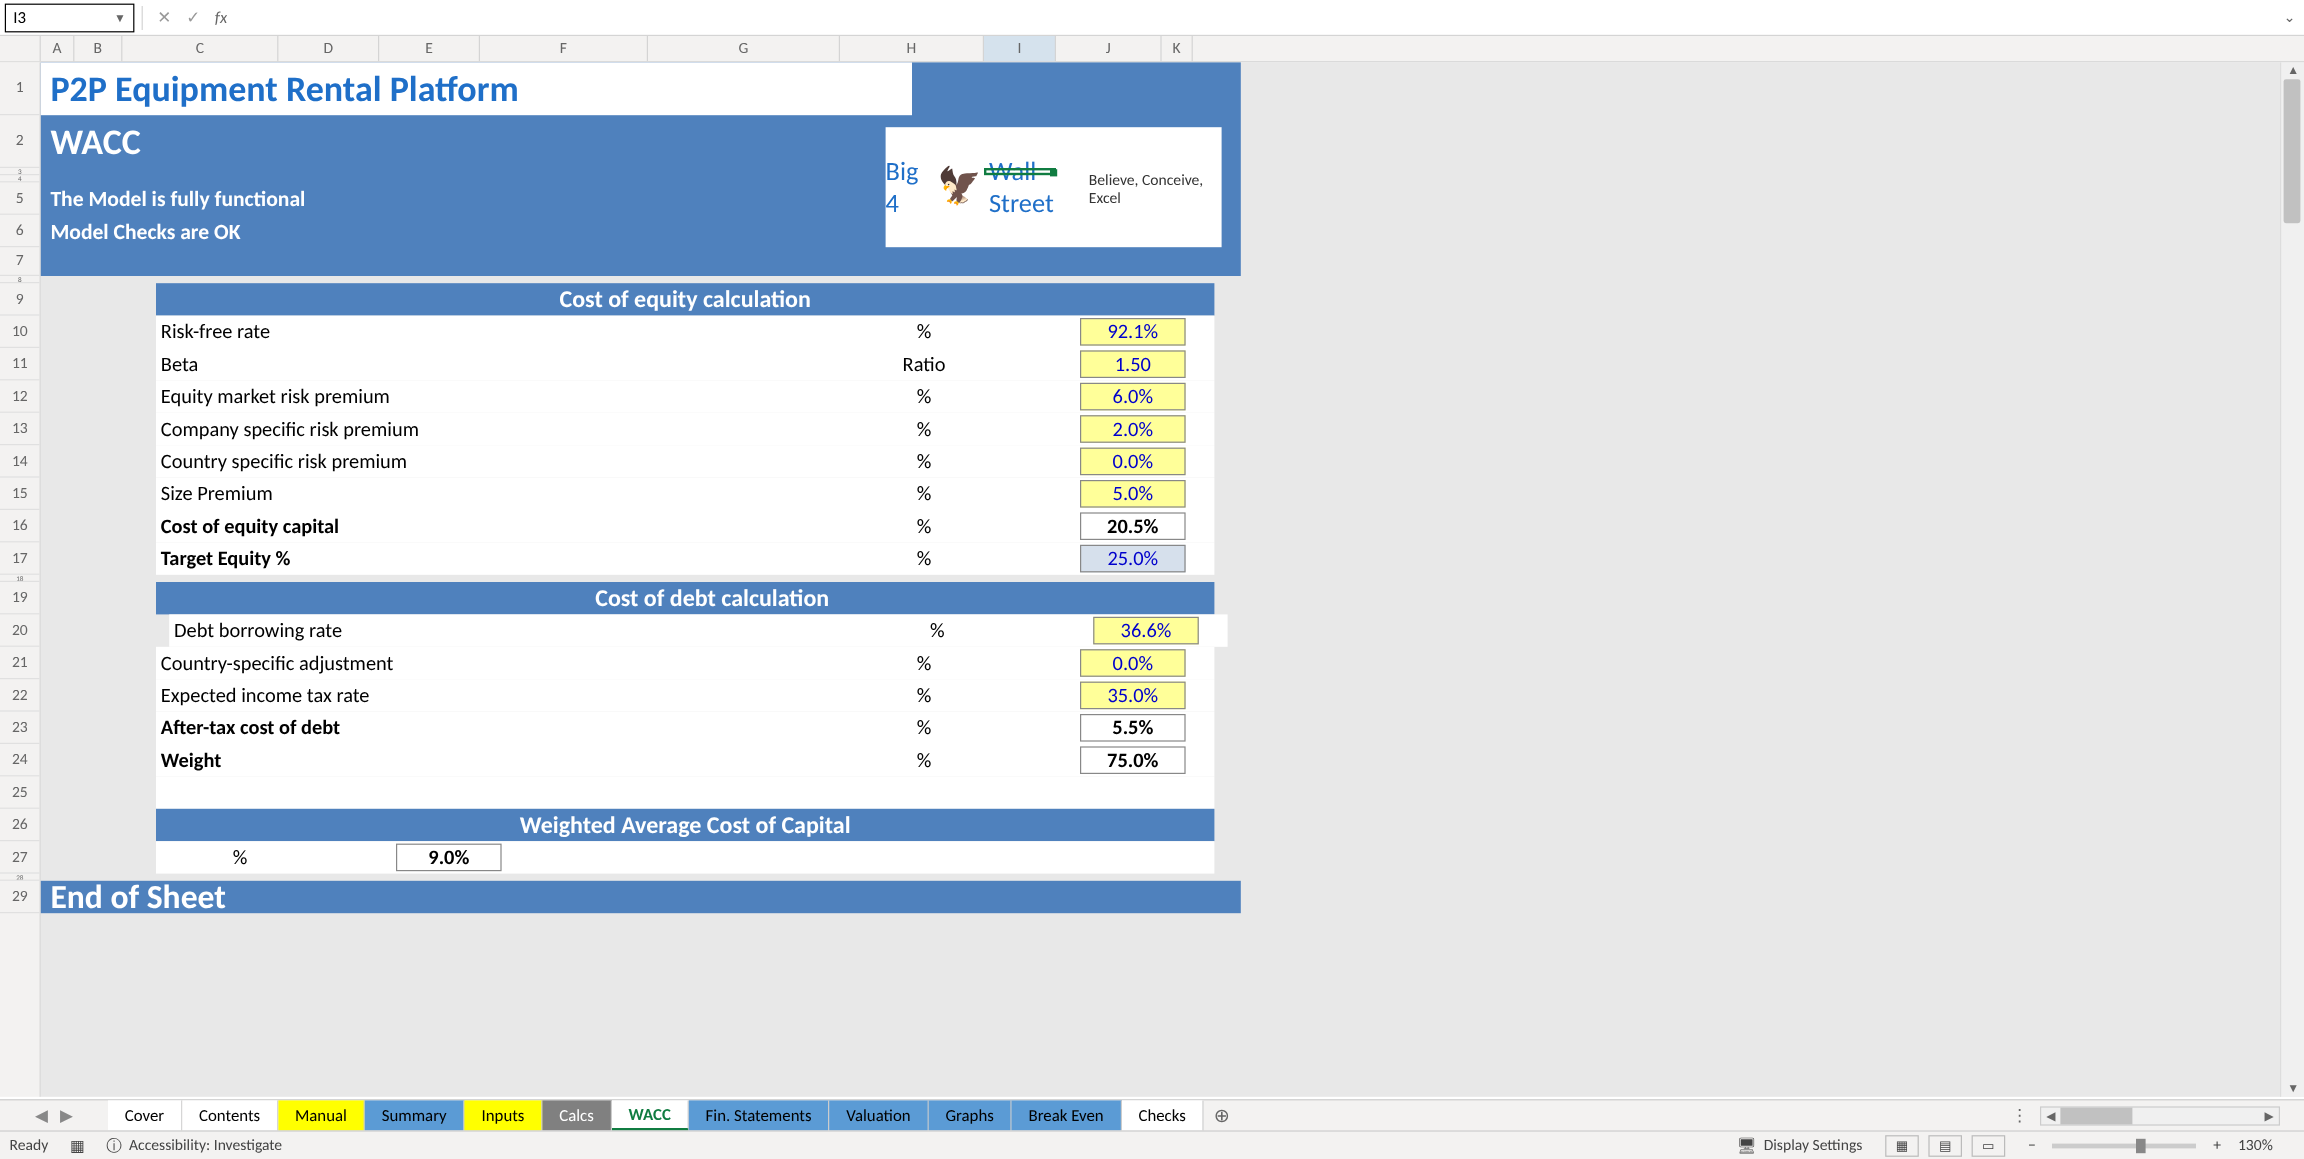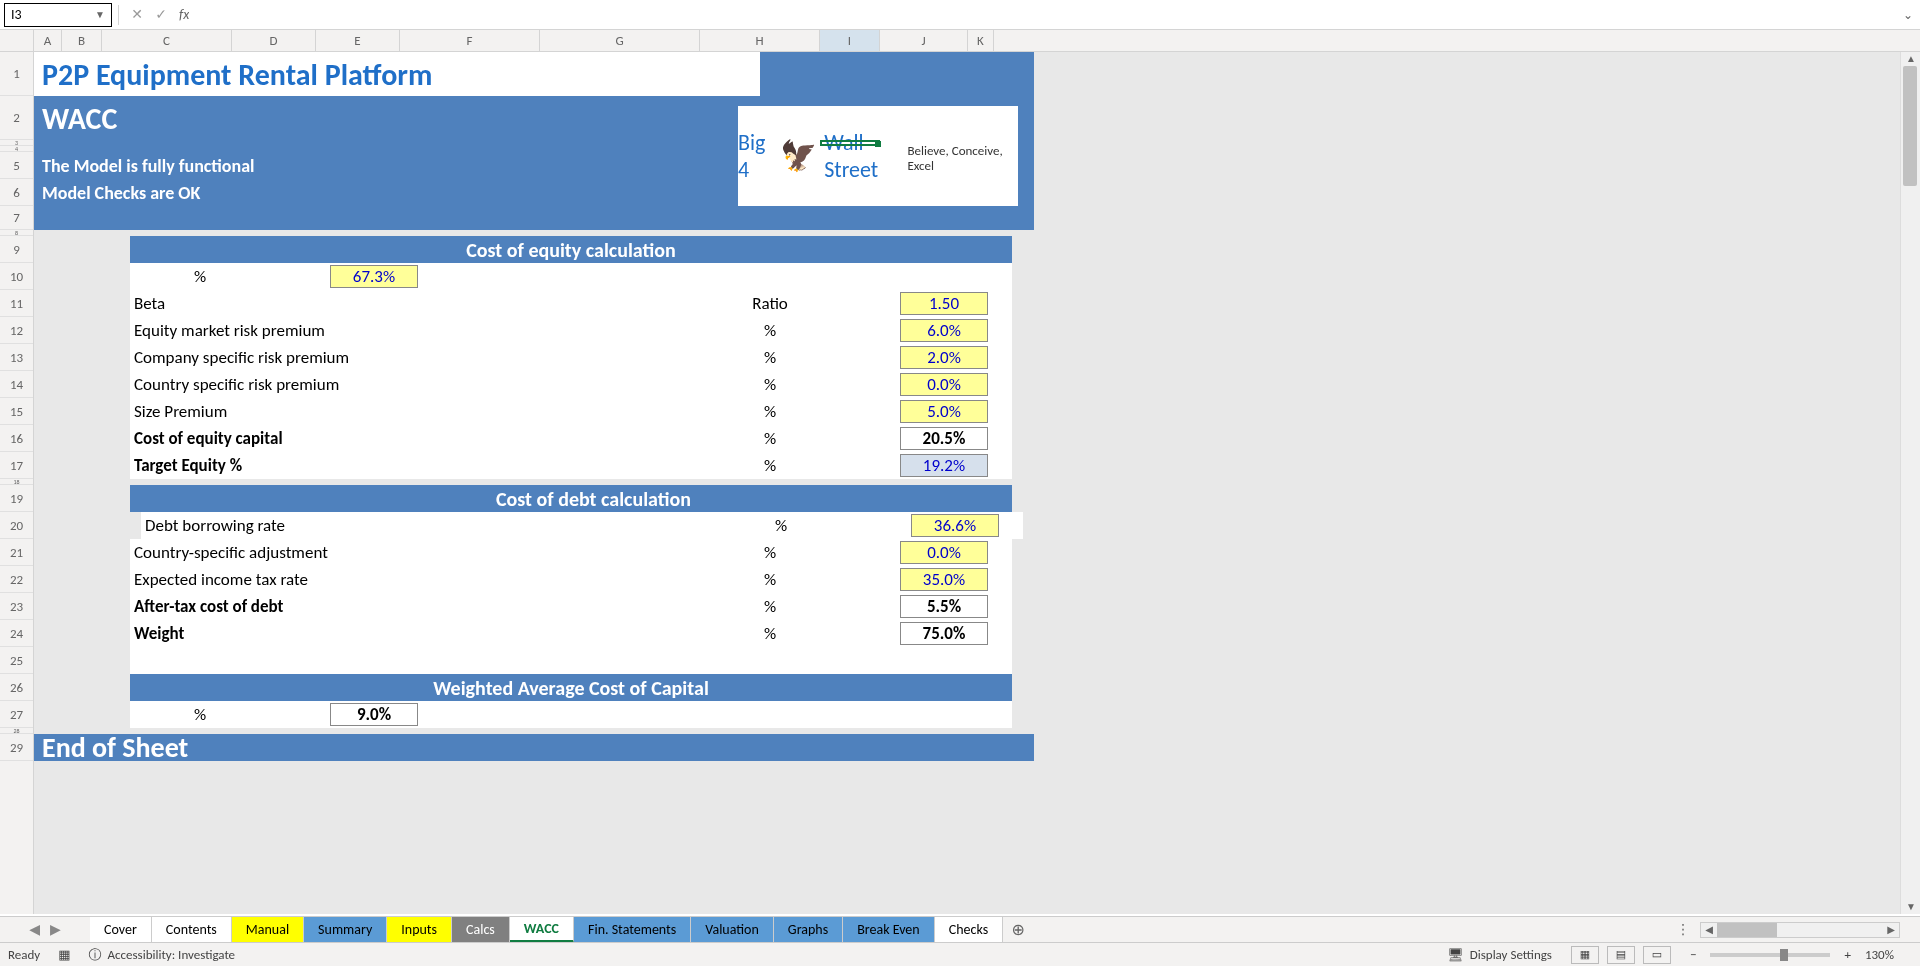--- a/index.html
+++ b/index.html
@@ -171,23 +171,24 @@
           <span class="logo-ws">Wall Street</span>
         </div>
         <div class="logo-tag">Believe, Conceive, Excel</div>
       </div>
     </div>
 
     <div style="position: absolute; left: 0px; top: 178px; width: 1000px; height: 504px; background: rgb(255, 255, 255); z-index: -1;"></div>
       <div id="dynrows">
         <div class="section-hdr" style="top: 184px;">Cost of equity calculation</div>
         <div class="data-row" style="top: 211px;">
-          <div class="unit">%</div>
-          <div style="width:60px"></div>
-          <div class="val input">67.3%</div>
+          <div class="label ">Risk-free rate</div>
+          <div class="unit">%</div>
+          <div style="width:60px"></div>
+          <div class="val input">92.1%</div>
         </div>
         <div class="data-row" style="top: 238px;">
           <div class="label ">Beta</div>
           <div class="unit">Ratio</div>
           <div style="width:60px"></div>
           <div class="val input">1.50</div>
         </div>
         <div class="data-row" style="top: 265px;">
           <div class="label ">Equity market risk premium</div>
           <div class="unit">%</div>
@@ -215,21 +216,21 @@
         <div class="data-row" style="top: 373px;">
           <div class="label bold">Cost of equity capital</div>
           <div class="unit">%</div>
           <div style="width:60px"></div>
           <div class="val calc">20.5%</div>
         </div>
         <div class="data-row" style="top: 400px;">
           <div class="label bold">Target Equity %</div>
           <div class="unit">%</div>
           <div style="width:60px"></div>
-          <div class="val link">19.2%</div>
+          <div class="val link">25.0%</div>
         </div>
         <div class="section-hdr" style="top: 433px; padding-left: 45px;">Cost of debt calculation</div>
         <div class="data-row" style="top: 460px; margin-left: 11px;">
           <div class="label ">Debt borrowing rate</div>
           <div class="unit">%</div>
           <div style="width:60px"></div>
           <div class="val input">36.6%</div>
         </div>
         <div class="data-row" style="top: 487px;">
           <div class="label ">Country-specific adjustment</div>

